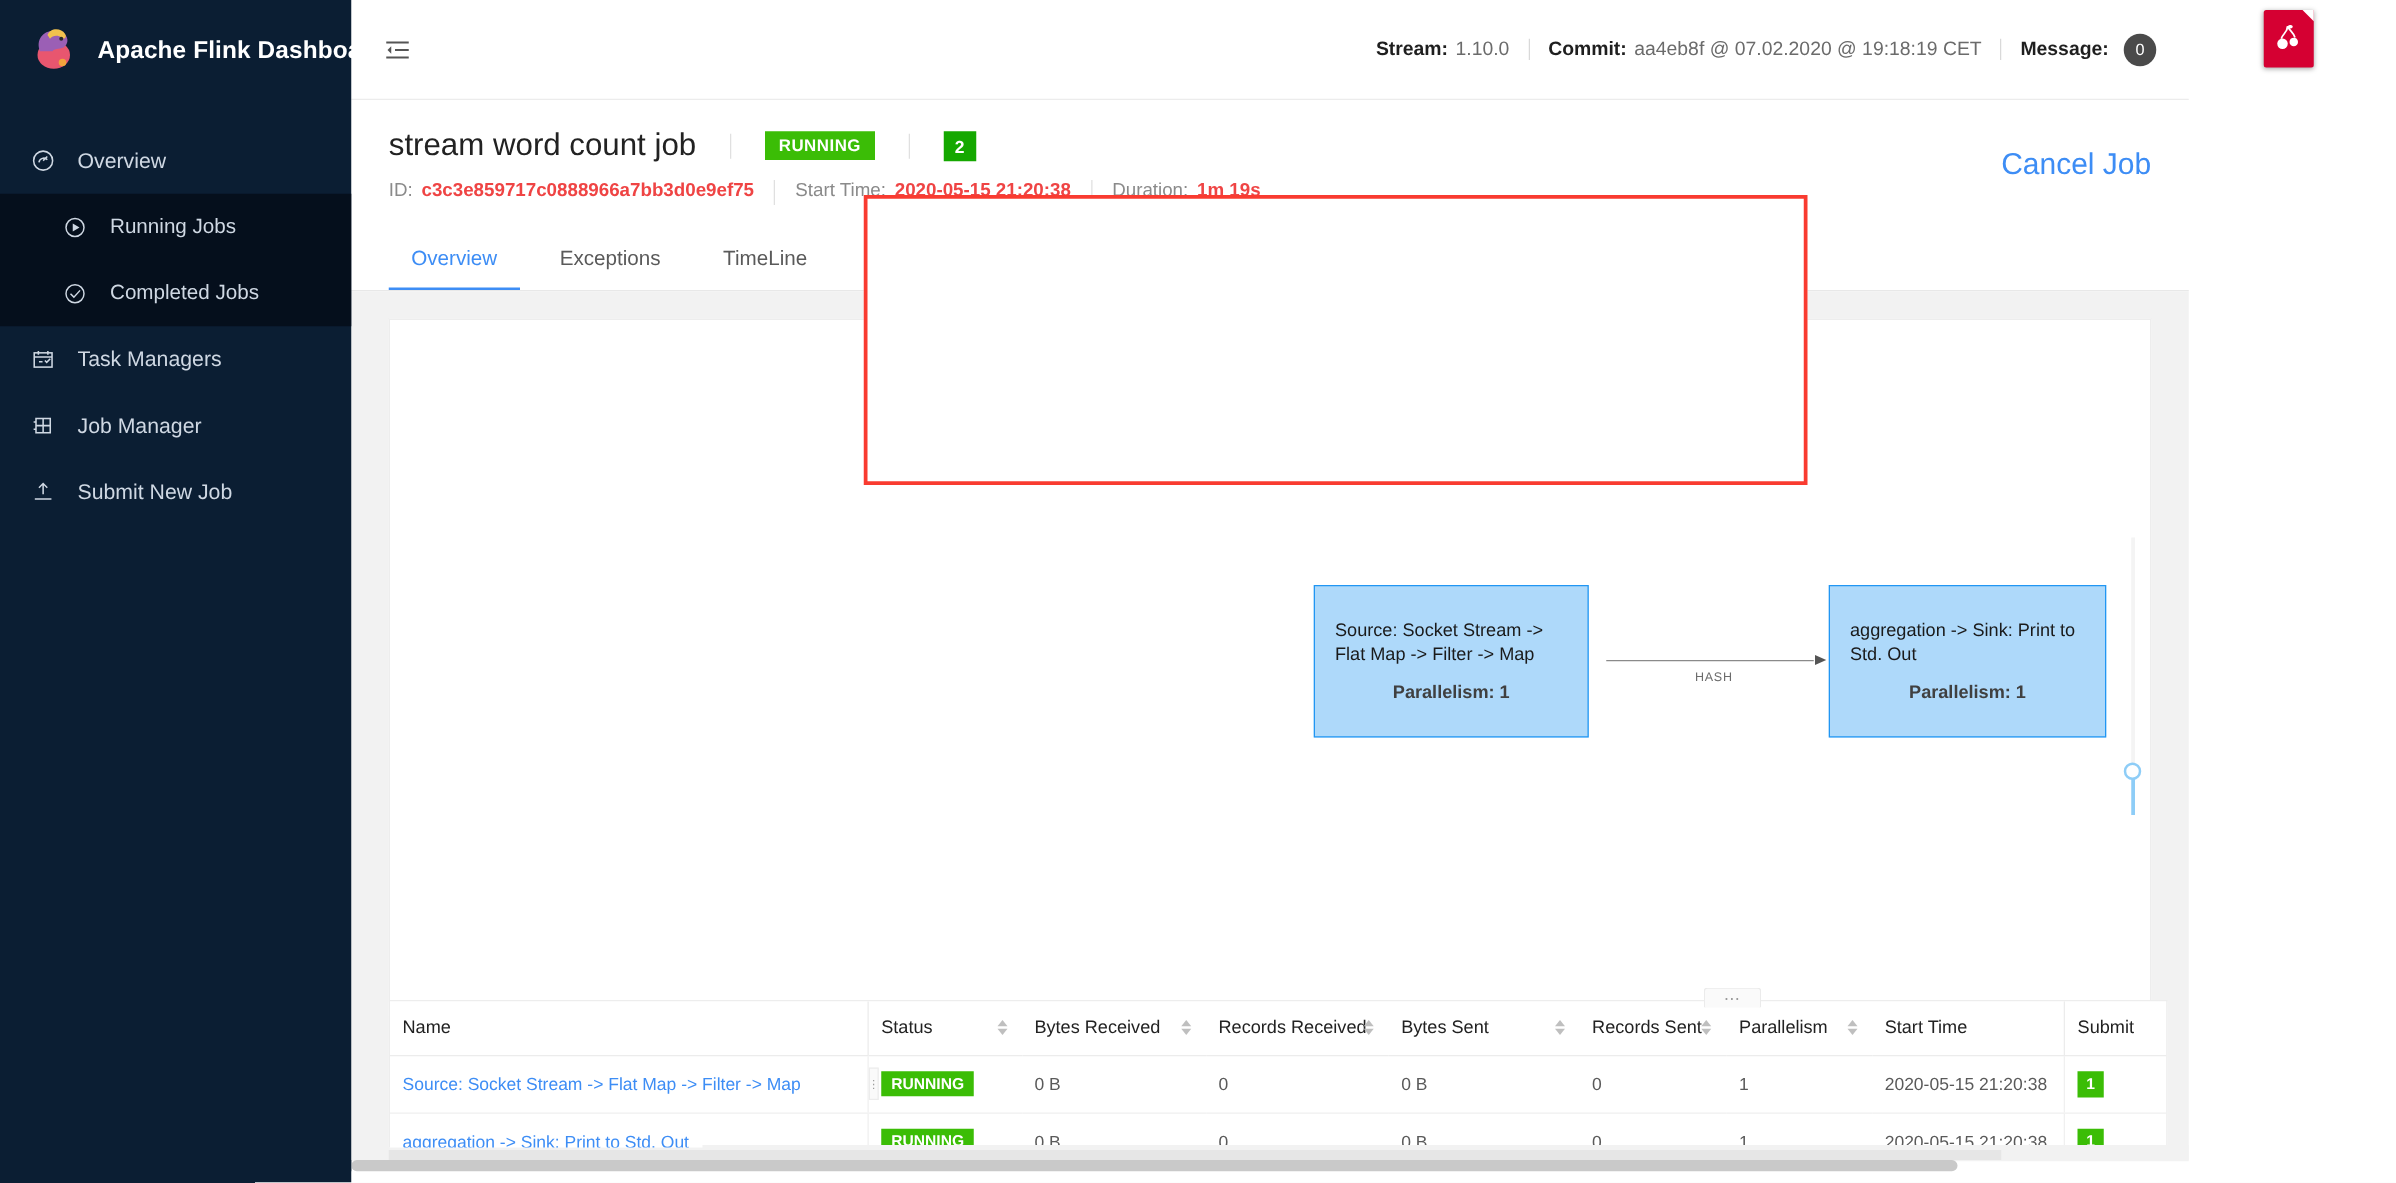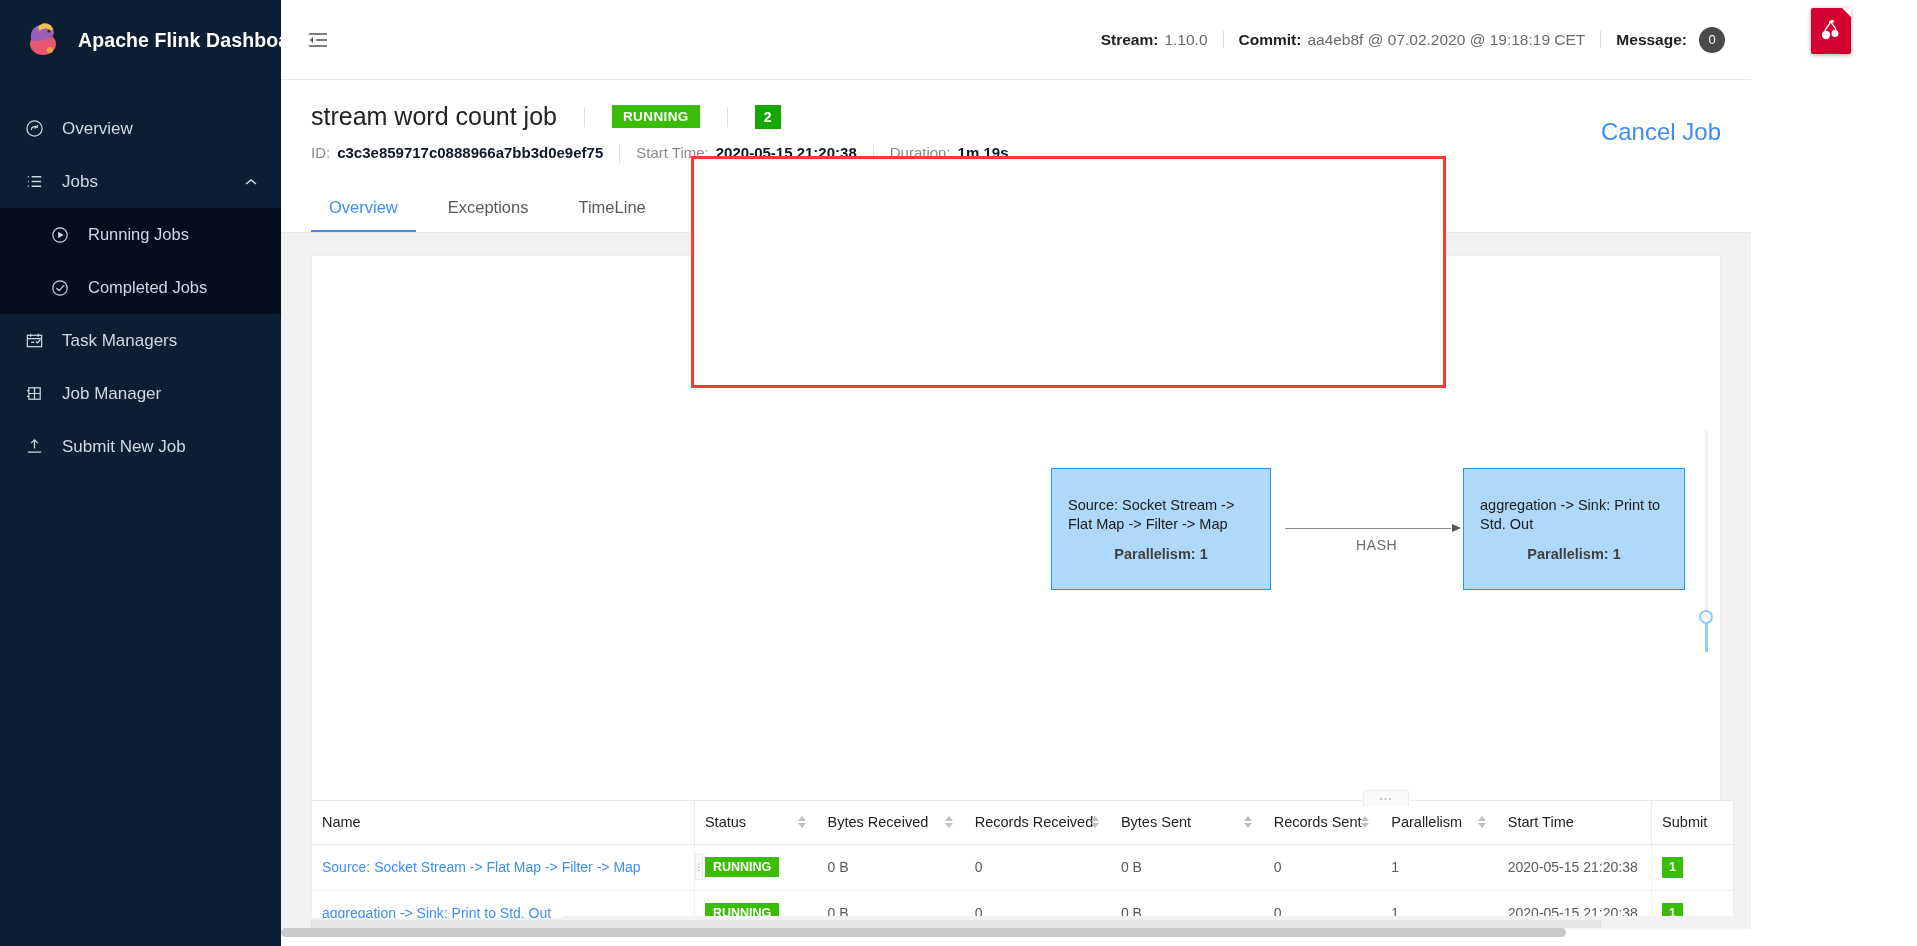--- a/index.html
+++ b/index.html
@@ -95,21 +95,21 @@
   }
   .badge-count {
     background: #15a800; color: #ffffff; font-size: 14px; font-weight: bold;
     padding: 5px 9px; line-height: 1;
   }
   .job-sub {
     margin-top: 13px; display: flex; 
     font-size: 15px; color: #7a7a7a;
   }
   .sub-key { color: #8a8a8a; }
-  .sub-val { color: #0f172a; font-weight: bold; margin-left: 7px; }
+  .sub-val { color: #ef4444; font-weight: bold; margin-left: 7px; }
   .cancel-job {
     position: absolute; right: 30px; top: 118px;
     color: #3d8df5; font-size: 24px; cursor: pointer;
   }
 
   
   .tabs {
     margin-top: 22px; padding: 0 30px;
     display: flex; gap: 0; border-bottom: 1px solid #e8e8e8;
     background: #fff;
@@ -145,21 +145,21 @@
   .node-par { font-size: 14.5px; color: #404040; font-weight: bold; text-align: center; margin-top: 13px; }
   .edge { position: absolute; left: 1004px; top: 528px; width: 176px; height: 2px; }
   .edge-line { position: absolute; left: 0; top: 0; width: 166px; height: 1px; background: #8a8a8a; }
   .edge-arrow {
     position: absolute; right: 0; top: -4px;
     border-style: solid; border-width: 4.5px 0 4.5px 9px;
     border-color: transparent transparent transparent #555;
   }
   .edge-label {
     position: absolute; left: 1075px; top: 537px;
-    font-size: 14px; color: #6b6b6b; letter-spacing: .6px;
+    font-size: 10px; color: #6b6b6b; letter-spacing: .6px;
   }
 
   
   .zoom-slider { position: absolute; right: 38px; top: 430px; width: 14px; height: 222px; }
   .zs-track { position: absolute; left: 6px; top: 0; width: 3px; height: 190px; background: #f4f4f4; }
   .zs-fill  { position: absolute; left: 6px; top: 190px; width: 3px; height: 32px; background: #8ecdf7; }
   .zs-knob  {
     position: absolute; left: 0px; top: 180px;
     width: 14px; height: 14px; border-radius: 50%;
     background: #ffffff; border: 2px solid #8ecdf7; cursor: pointer;
@@ -265,33 +265,20 @@
         <span class="nav-ico">
           <svg width="19" height="19" viewBox="0 0 20 20" fill="none" stroke="currentColor" stroke-width="1.3">
             <circle cx="10" cy="10" r="8"></circle>
               <path d="M10 10 L13.5 6.5"></path>
               <path d="M6.5 11.5 a4 4 0 0 1 7 -2.2"></path>
           </svg>
         </span>
         <span class="nav-label">Overview</span>
       </div>
 
-      <div class="nav-item">
-        <span class="nav-ico">
-          <svg width="19" height="19" viewBox="0 0 20 20" stroke="currentColor" stroke-width="1.4">
-            <path d="M3 5h1M3 10h1M3 15h1M7 5h10M7 10h10M7 15h10"></path>
-          </svg>
-        </span>
-        <span class="nav-label">Jobs</span>
-        <span class="nav-caret">
-          <svg width="12" height="8" viewBox="0 0 12 8" fill="none" stroke="currentColor" stroke-width="1.6">
-            <path d="M1 6 L6 2 L11 6"></path>
-          </svg>
-        </span>
-      </div>
 
       <div class="subnav">
         <div class="nav-item">
           <span class="nav-ico">
             <svg width="18" height="18" viewBox="0 0 20 20" fill="none" stroke="currentColor" stroke-width="1.3">
               <circle cx="10" cy="10" r="8"></circle>
                 <path d="M8 6.5 L14 10 L8 13.5 Z" fill="currentColor" stroke="none"></path>
             </svg>
           </span>
           <span class="nav-label">Running Jobs</span>

